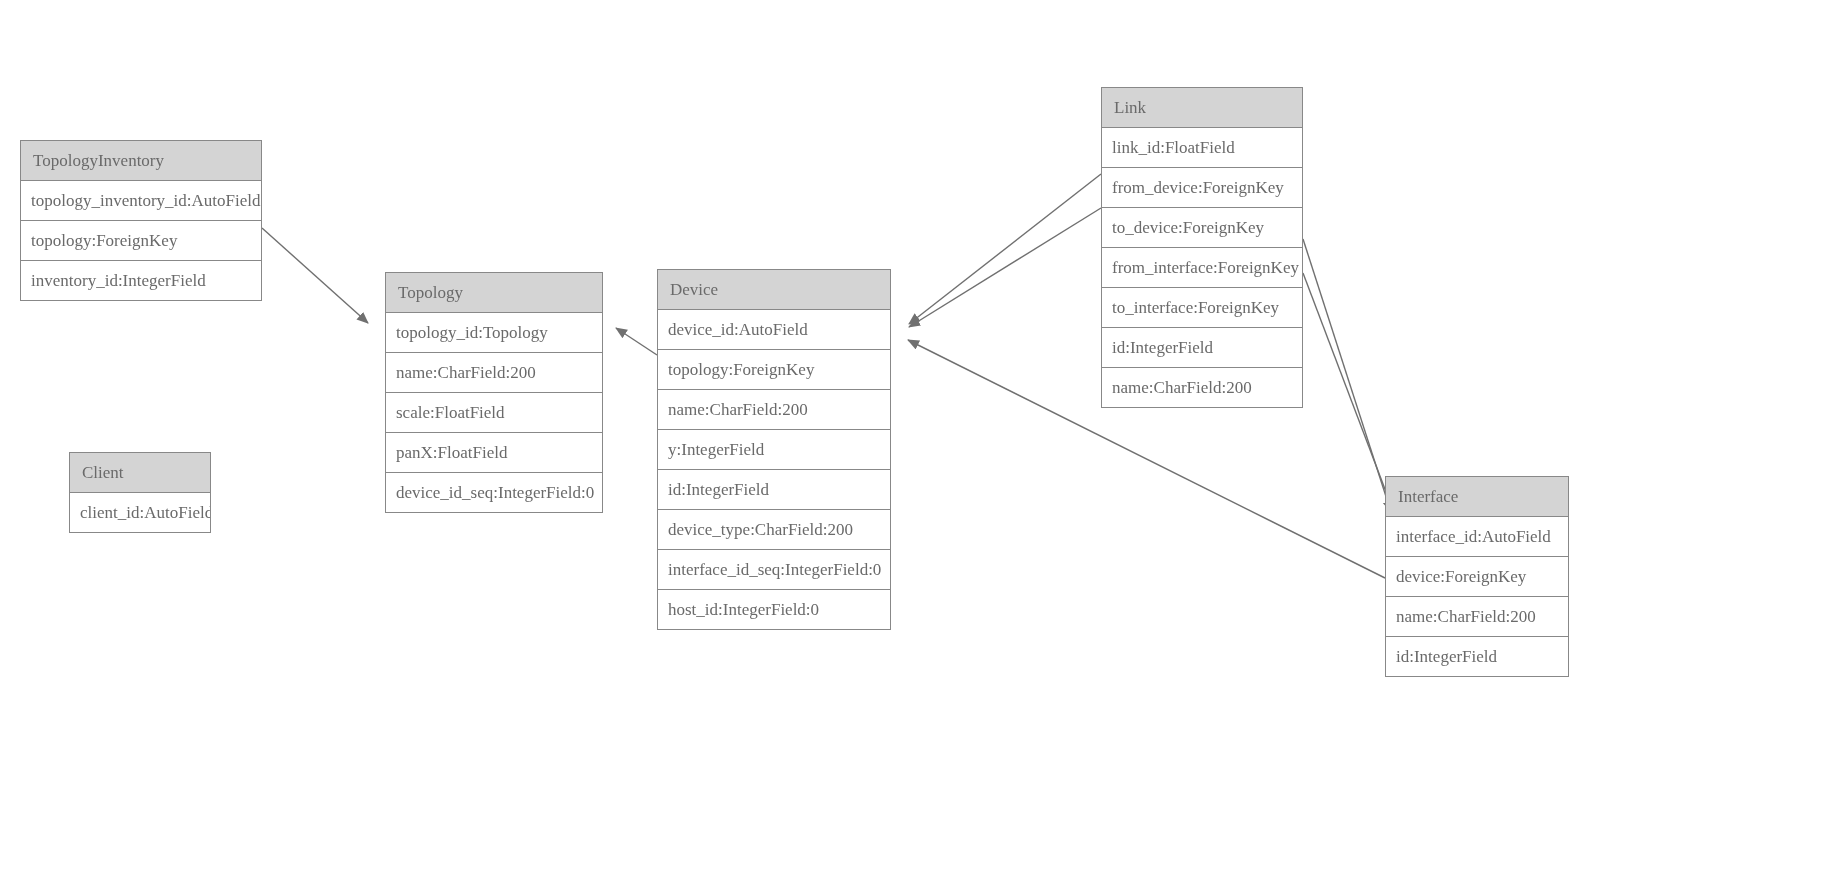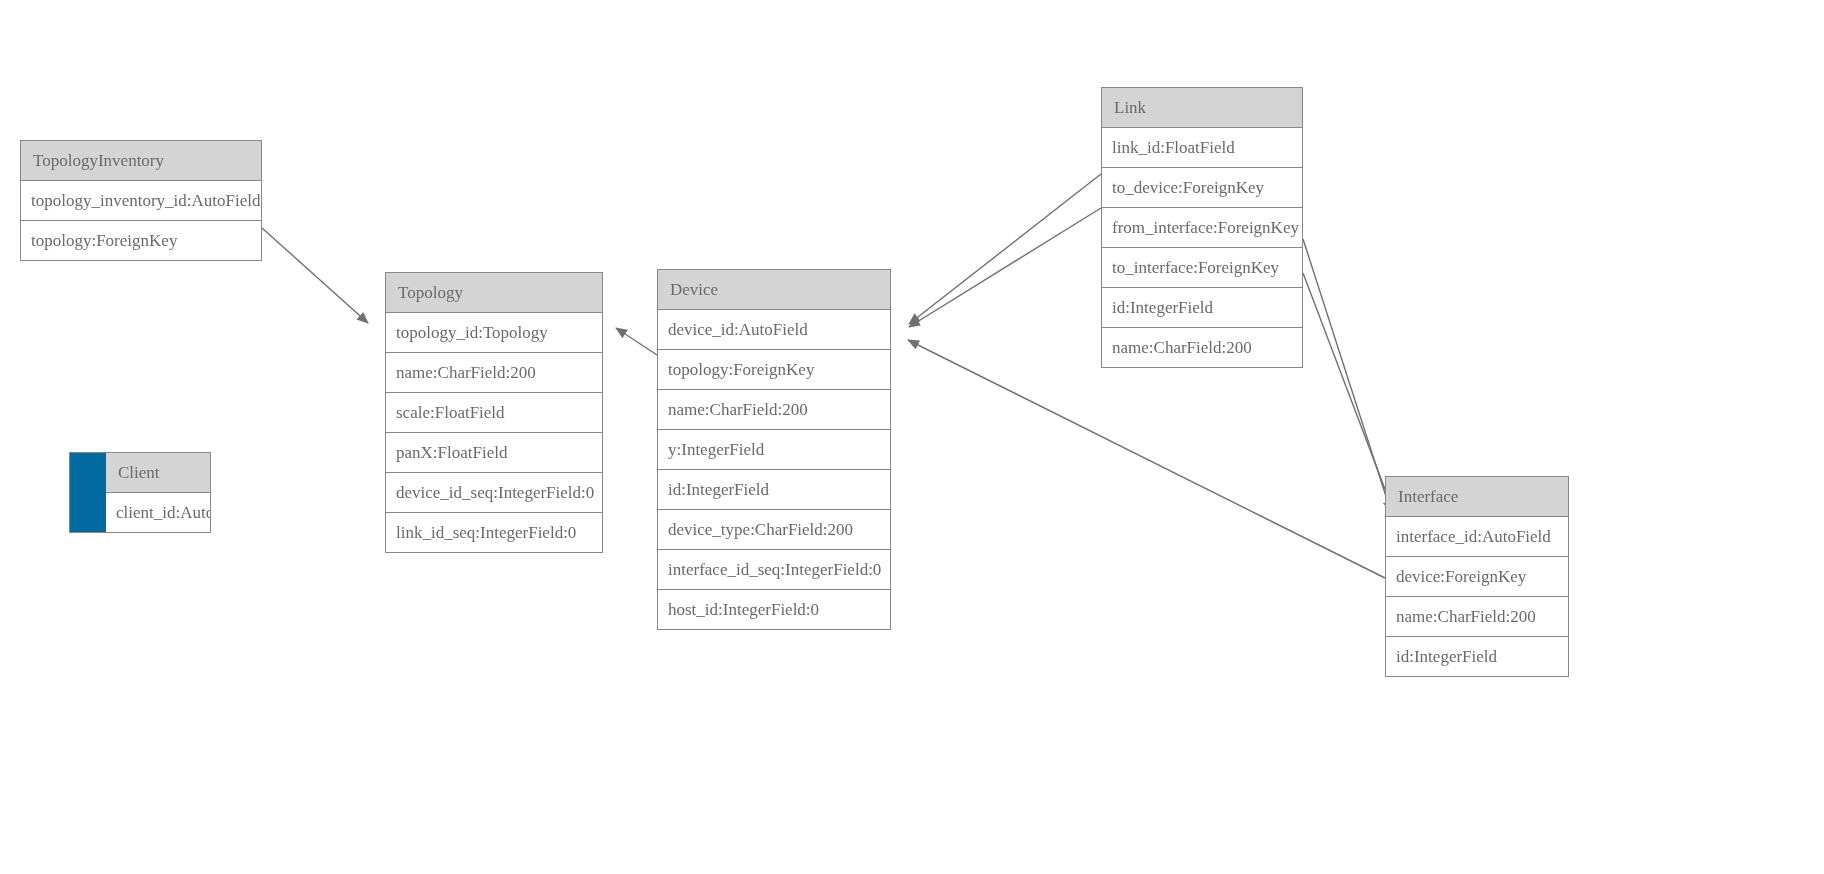--- a/index.html
+++ b/index.html
@@ -25,21 +25,21 @@
     left: 0;
     top: 0;
     width: 1824px;
     height: 874px;
     pointer-events: none;
   }
   .entity {
     position: absolute;
     box-sizing: border-box;
     border: 1px solid #888888;
-    background: #0369a1;
+    background: #14532d;
     z-index: 2;
   }
   .entity-header {
     box-sizing: border-box;
     background: #d4d4d4;
     border-bottom: 1px solid #888888;
     color: #6a6a6a;
     font-size: 17px;
     line-height: 1;
     padding: 11px 0 11px 12px;
@@ -89,39 +89,39 @@
     <line x1="1303" y1="239" x2="1391" y2="512" stroke="#707070" stroke-width="1.4" marker-end="url(#uml-arrow)"></line>
 
     <line x1="1303" y1="273" x2="1394" y2="513" stroke="#707070" stroke-width="1.4" marker-end="url(#uml-arrow)"></line>
   </svg>
 
   <div class="entity" style="left:20px; top:140px; width:242px;">
     <div class="entity-header">TopologyInventory</div>
     <div class="entity-rows">
       <div class="entity-row">topology_inventory_id:AutoField</div>
       <div class="entity-row">topology:ForeignKey</div>
+      <div class="entity-row">inventory_id:IntegerField</div>
     </div>
   </div>
 
-  <div class="entity" style="left:69px; top:452px; width:142px;padding-left:36px;">
+  <div class="entity" style="left:69px; top:452px; width:142px;">
     <div class="entity-header">Client</div>
     <div class="entity-rows">
       <div class="entity-row">client_id:AutoField</div>
     </div>
   </div>
 
   <div class="entity" style="left:385px; top:272px; width:218px;">
     <div class="entity-header">Topology</div>
     <div class="entity-rows">
       <div class="entity-row">topology_id:Topology</div>
       <div class="entity-row">name:CharField:200</div>
       <div class="entity-row">scale:FloatField</div>
       <div class="entity-row">panX:FloatField</div>
       <div class="entity-row">device_id_seq:IntegerField:0</div>
-      <div class="entity-row">link_id_seq:IntegerField:0</div>
     </div>
   </div>
 
   <div class="entity" style="left:657px; top:269px; width:234px;">
     <div class="entity-header">Device</div>
     <div class="entity-rows">
       <div class="entity-row">device_id:AutoField</div>
       <div class="entity-row">topology:ForeignKey</div>
       <div class="entity-row">name:CharField:200</div>
       <div class="entity-row">y:IntegerField</div>
@@ -129,20 +129,21 @@
       <div class="entity-row">device_type:CharField:200</div>
       <div class="entity-row">interface_id_seq:IntegerField:0</div>
       <div class="entity-row">host_id:IntegerField:0</div>
     </div>
   </div>
 
   <div class="entity" style="left:1101px; top:87px; width:202px;">
     <div class="entity-header">Link</div>
     <div class="entity-rows">
       <div class="entity-row">link_id:FloatField</div>
+      <div class="entity-row">from_device:ForeignKey</div>
       <div class="entity-row">to_device:ForeignKey</div>
       <div class="entity-row">from_interface:ForeignKey</div>
       <div class="entity-row">to_interface:ForeignKey</div>
       <div class="entity-row">id:IntegerField</div>
       <div class="entity-row">name:CharField:200</div>
     </div>
   </div>
 
   <div class="entity" style="left:1385px; top:476px; width:184px;">
     <div class="entity-header">Interface</div>

